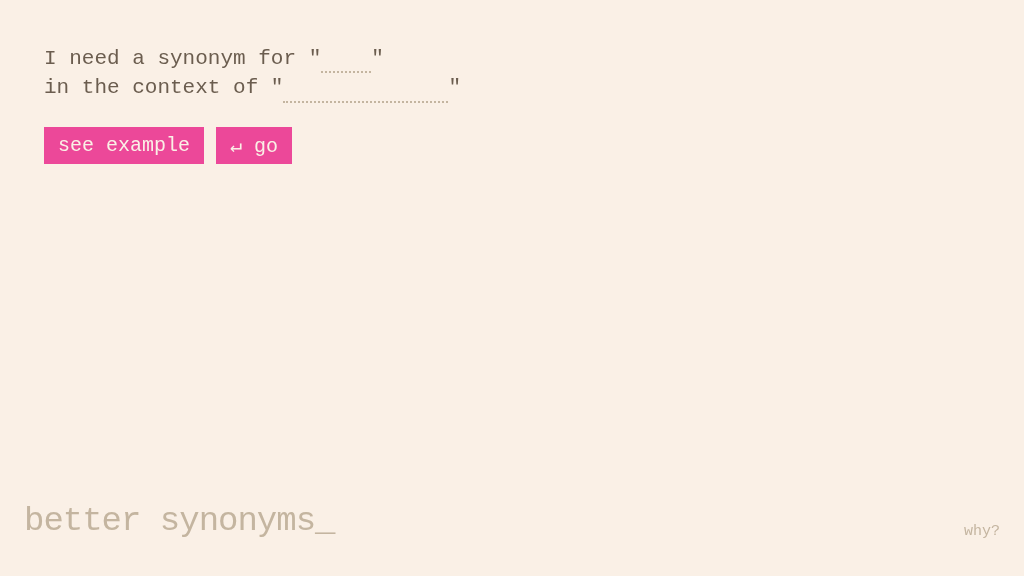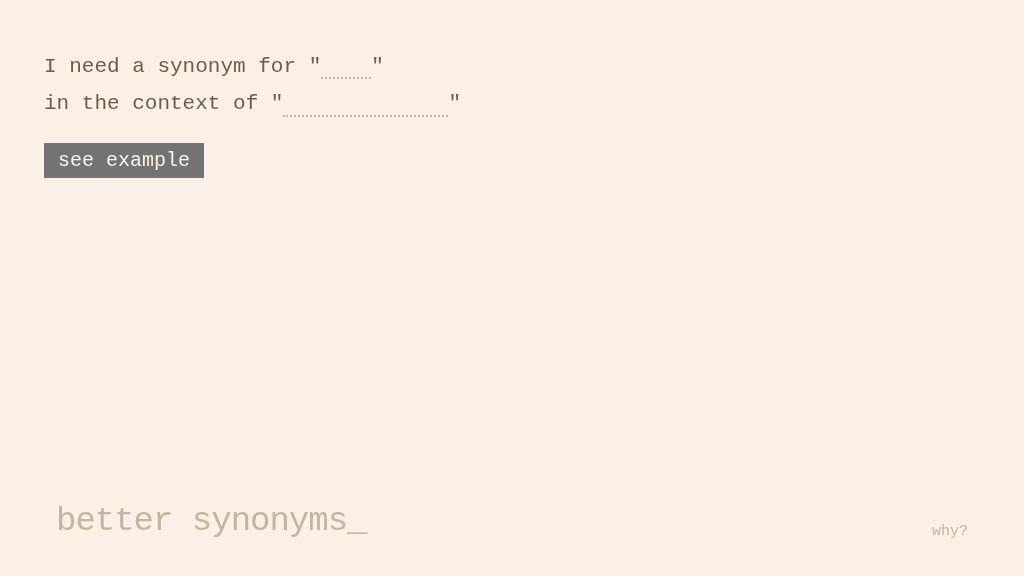--- a/index.html
+++ b/index.html
@@ -16,23 +16,22 @@
       overflow: hidden;
     }
     .main {
       padding: 44px 44px 0 44px;
     }
     .prompt-line {
       font-size: 21px;
       color: #6b5d4f;
       line-height: 1.4;
       display: flex;
-      align-items: center;
+      align-items: flex-end;
       flex-wrap: wrap;
-      margin-top: 8px;
     }
     .word-input, .context-input {
       border: none;
       border-bottom: 2px dotted #c4b5a0;
       background: transparent;
       font-family: inherit;
       font-size: 21px;
       color: #6b5d4f;
       outline: none;
       padding: 0 2px;
@@ -44,37 +43,37 @@
     .context-input {
       width: 165px;
       margin: 0 0px;
     }
     .buttons {
       margin-top: 24px;
       display: flex;
       gap: 12px;
     }
     .btn {
-      background: #737373;
+      background: #ec4899;
       color: #faf0e6;
       border: none;
       font-family: inherit;
       font-size: 20px;
       padding: 6px 14px;
       cursor: pointer;
     }
     .footer {
       position: absolute;
       bottom: 36px;
       left: 0;
       right: 0;
       display: flex;
       justify-content: space-between;
       align-items: flex-end;
-      padding: 0 56px;
+      padding: 0 24px;
     }
     .logo {
       font-size: 34px;
       color: #c4b5a0;
       letter-spacing: -1px;
     }
     .cursor {
       color: #c4b5a0;
     }
     .why-link {
@@ -92,20 +91,21 @@
     <input type="text" class="word-input" value="" style="">
     <span>"</span>
   </div>
   <div class="prompt-line">
     <span>in the context of "</span>
     <input type="text" class="context-input" value="" style="">
     <span>"</span>
   </div>
   <div class="buttons">
     <button class="btn">see example</button>
+    <button class="btn">↵ go</button>
   </div>
 </div>
 
 <div class="footer">
   <div class="logo">
     <span>better synonyms</span><span class="cursor">_</span>
   </div>
   <div class="why-link">why?</div>
 </div>
 

